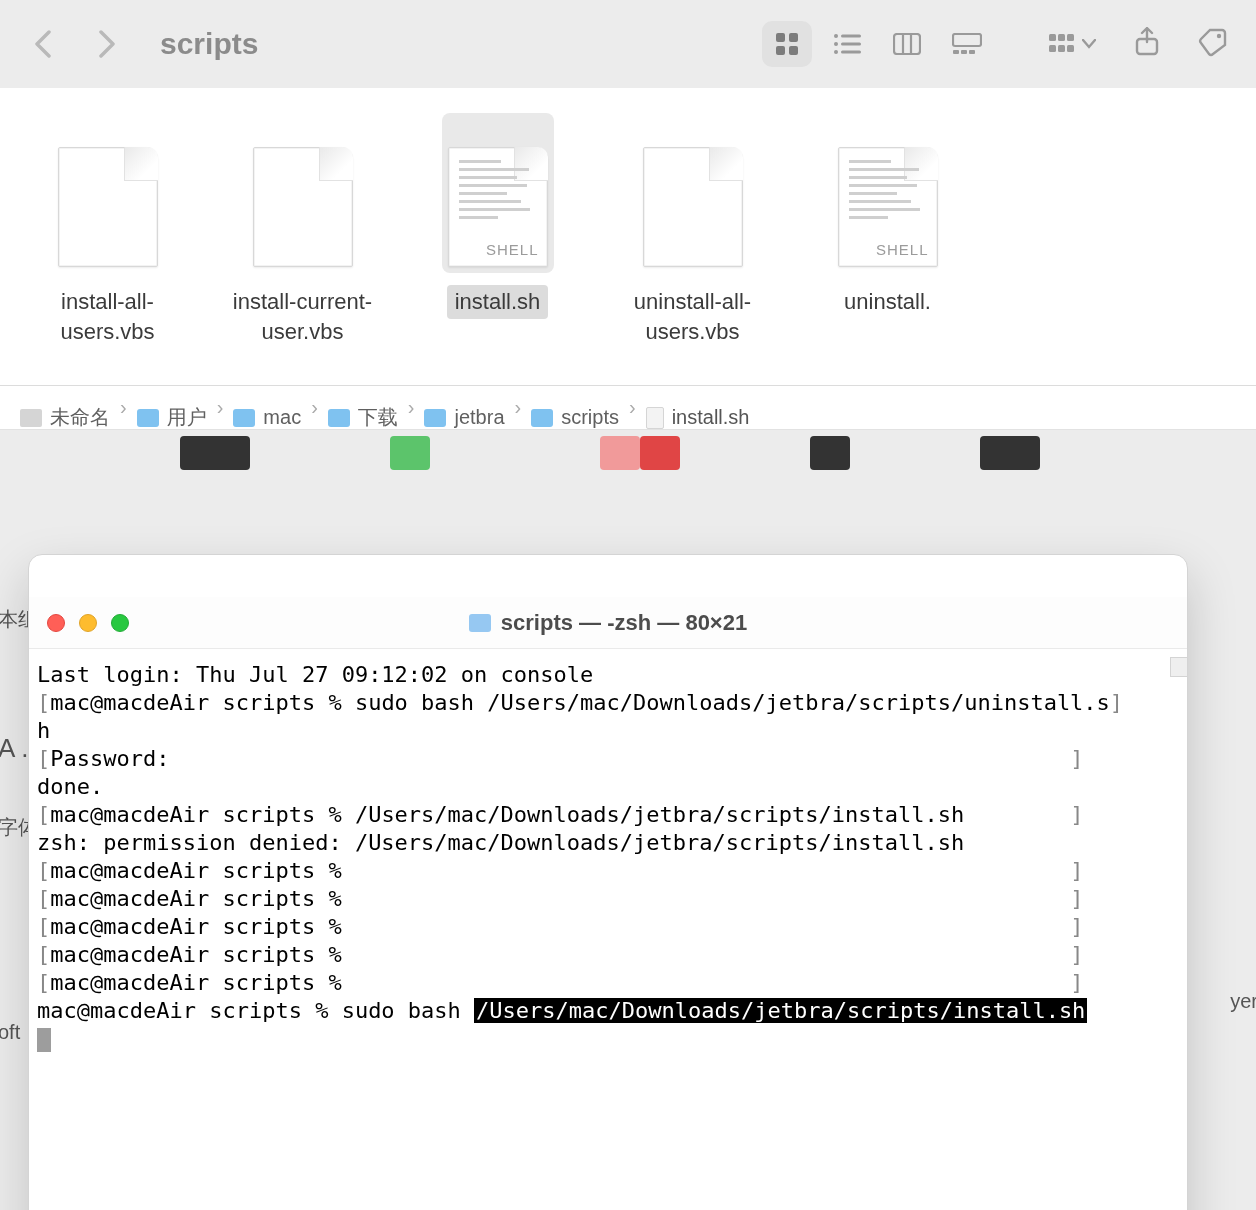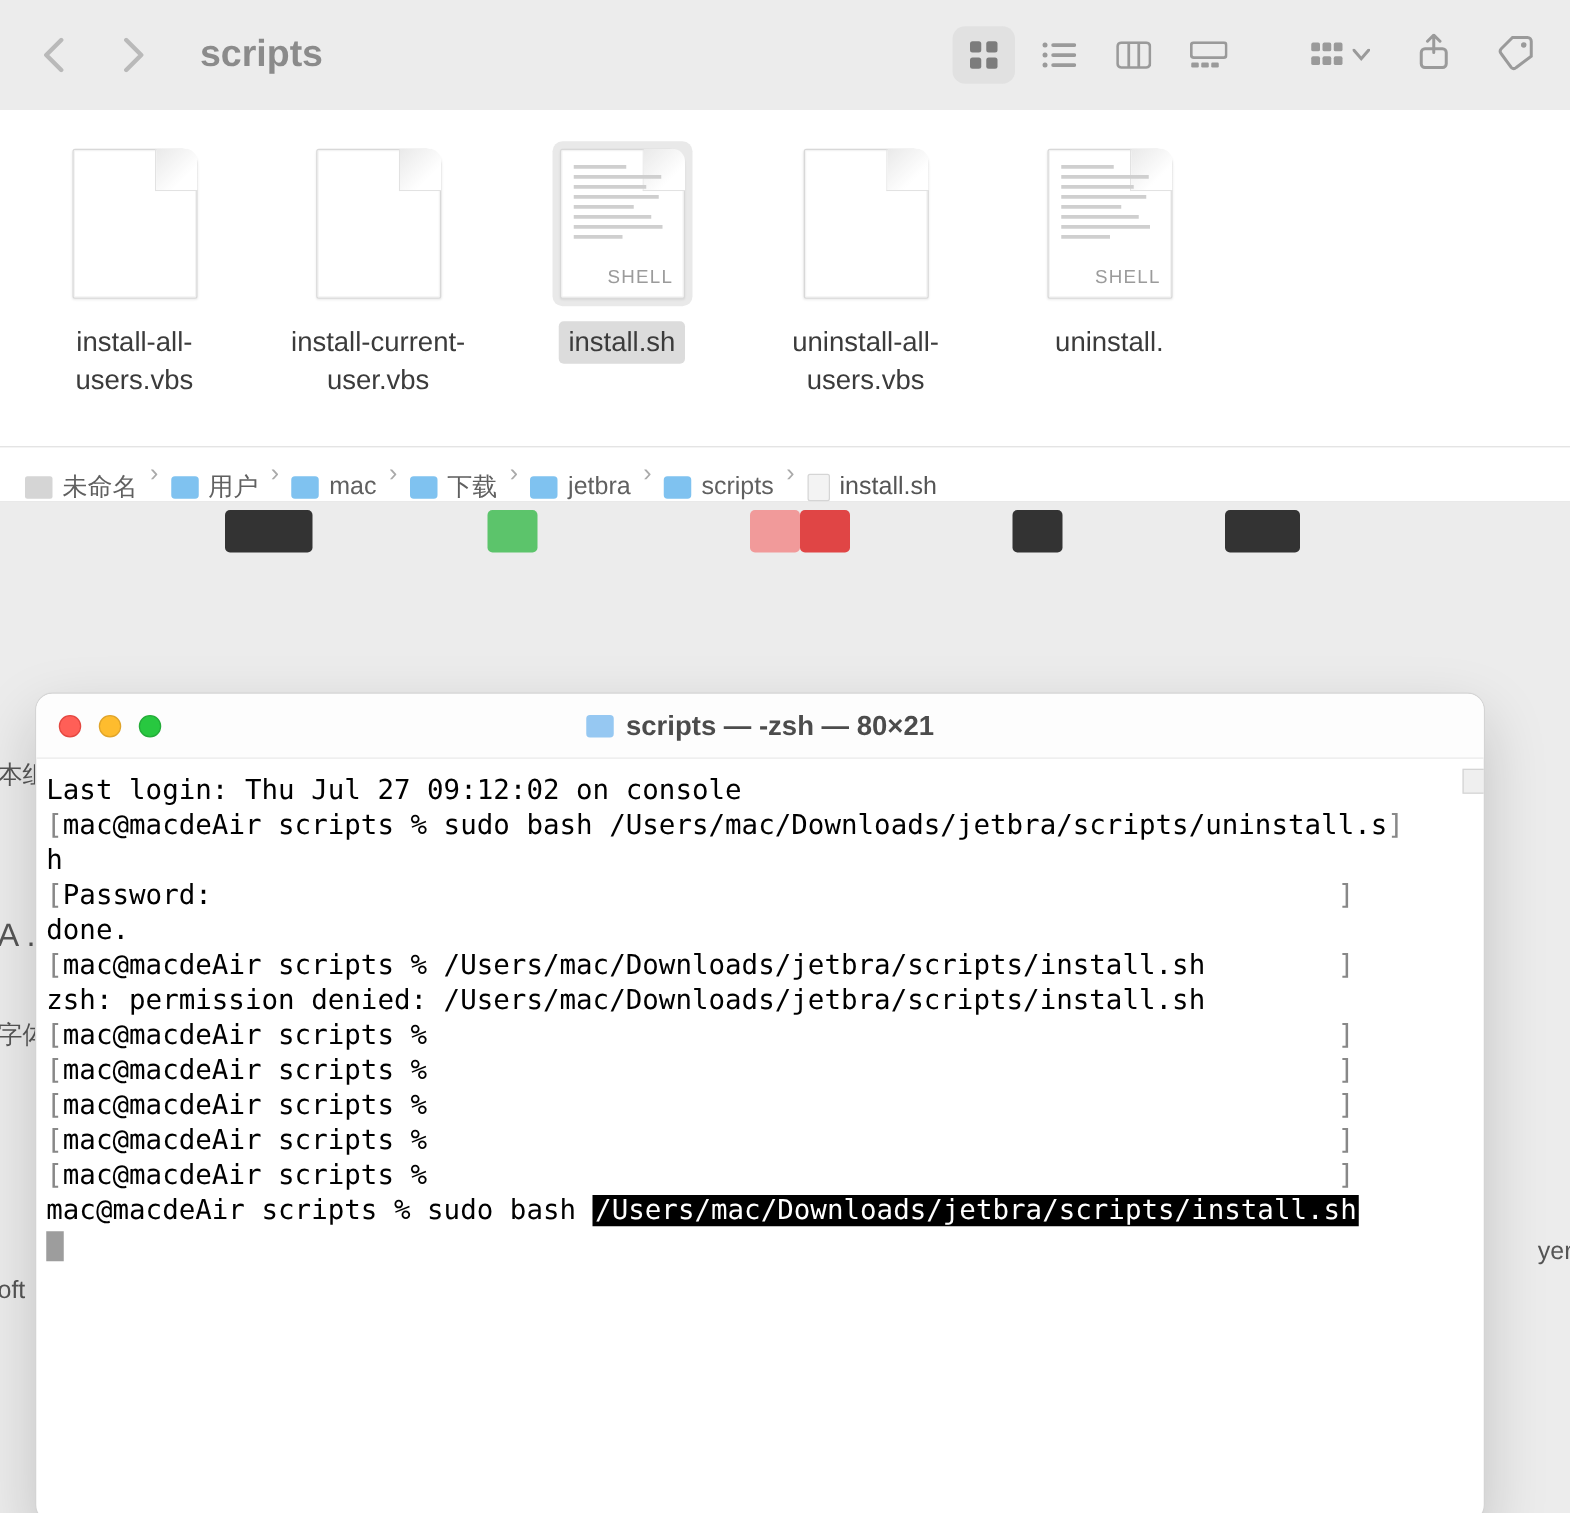--- a/index.html
+++ b/index.html
@@ -49,20 +49,21 @@
       border-radius:8px;
     }
     .file-item.selected .file-icon-wrap { background:#e9e9e9; }
     .file-icon {
       width:100px; height:120px;
       background:#ffffff;
       border:1px solid #d8d8d8;
       border-radius:2px 12px 2px 2px;
       position:relative;
       box-shadow: inset 0 0 0 1px #f3f3f3, 0 1px 2px rgba(0,0,0,.08);
+      margin-top: 28px;
     }
     .file-icon .fold {
       position:absolute; top:-1px; right:-1px; width:34px; height:34px;
       background:linear-gradient(135deg,#e9e9e9 0%,#ffffff 70%);
       border-left:1px solid #e2e2e2; border-bottom:1px solid #e2e2e2;
       border-radius:0 10px 0 0;
     }
     .file-icon.shell .lines, .file-icon.plain .lines {
       position:absolute; left:10px; right:10px; top:12px; bottom:28px;
     }
@@ -114,20 +115,21 @@
       background:#ffffff;
       border:1px solid #d4d4d4;
       border-radius:14px;
       box-shadow:0 20px 50px rgba(0,0,0,.18);
       overflow:hidden;
     }
     .term-titlebar {
       height:52px; display:flex; align-items:center; padding:0 18px;
       background:#fdfdfd; border-bottom:1px solid #eaeaea;
       position:relative;
+      margin-top:42px;
     }
     .traffic { display:flex; gap:14px; }
     .dot { width:18px; height:18px; border-radius:50%; }
     .dot.red    { background:#ff5f57; border:1px solid #e44740; }
     .dot.yellow { background:#febc2e; border:1px solid #e0a429; }
     .dot.green  { background:#28c840; border:1px solid #23ac38; }
     .term-title {
       position:absolute; left:0; right:0; text-align:center;
       font-size:22px; font-weight:600; color:#4c4c4c;
       display:flex; align-items:center; justify-content:center; gap:10px;

